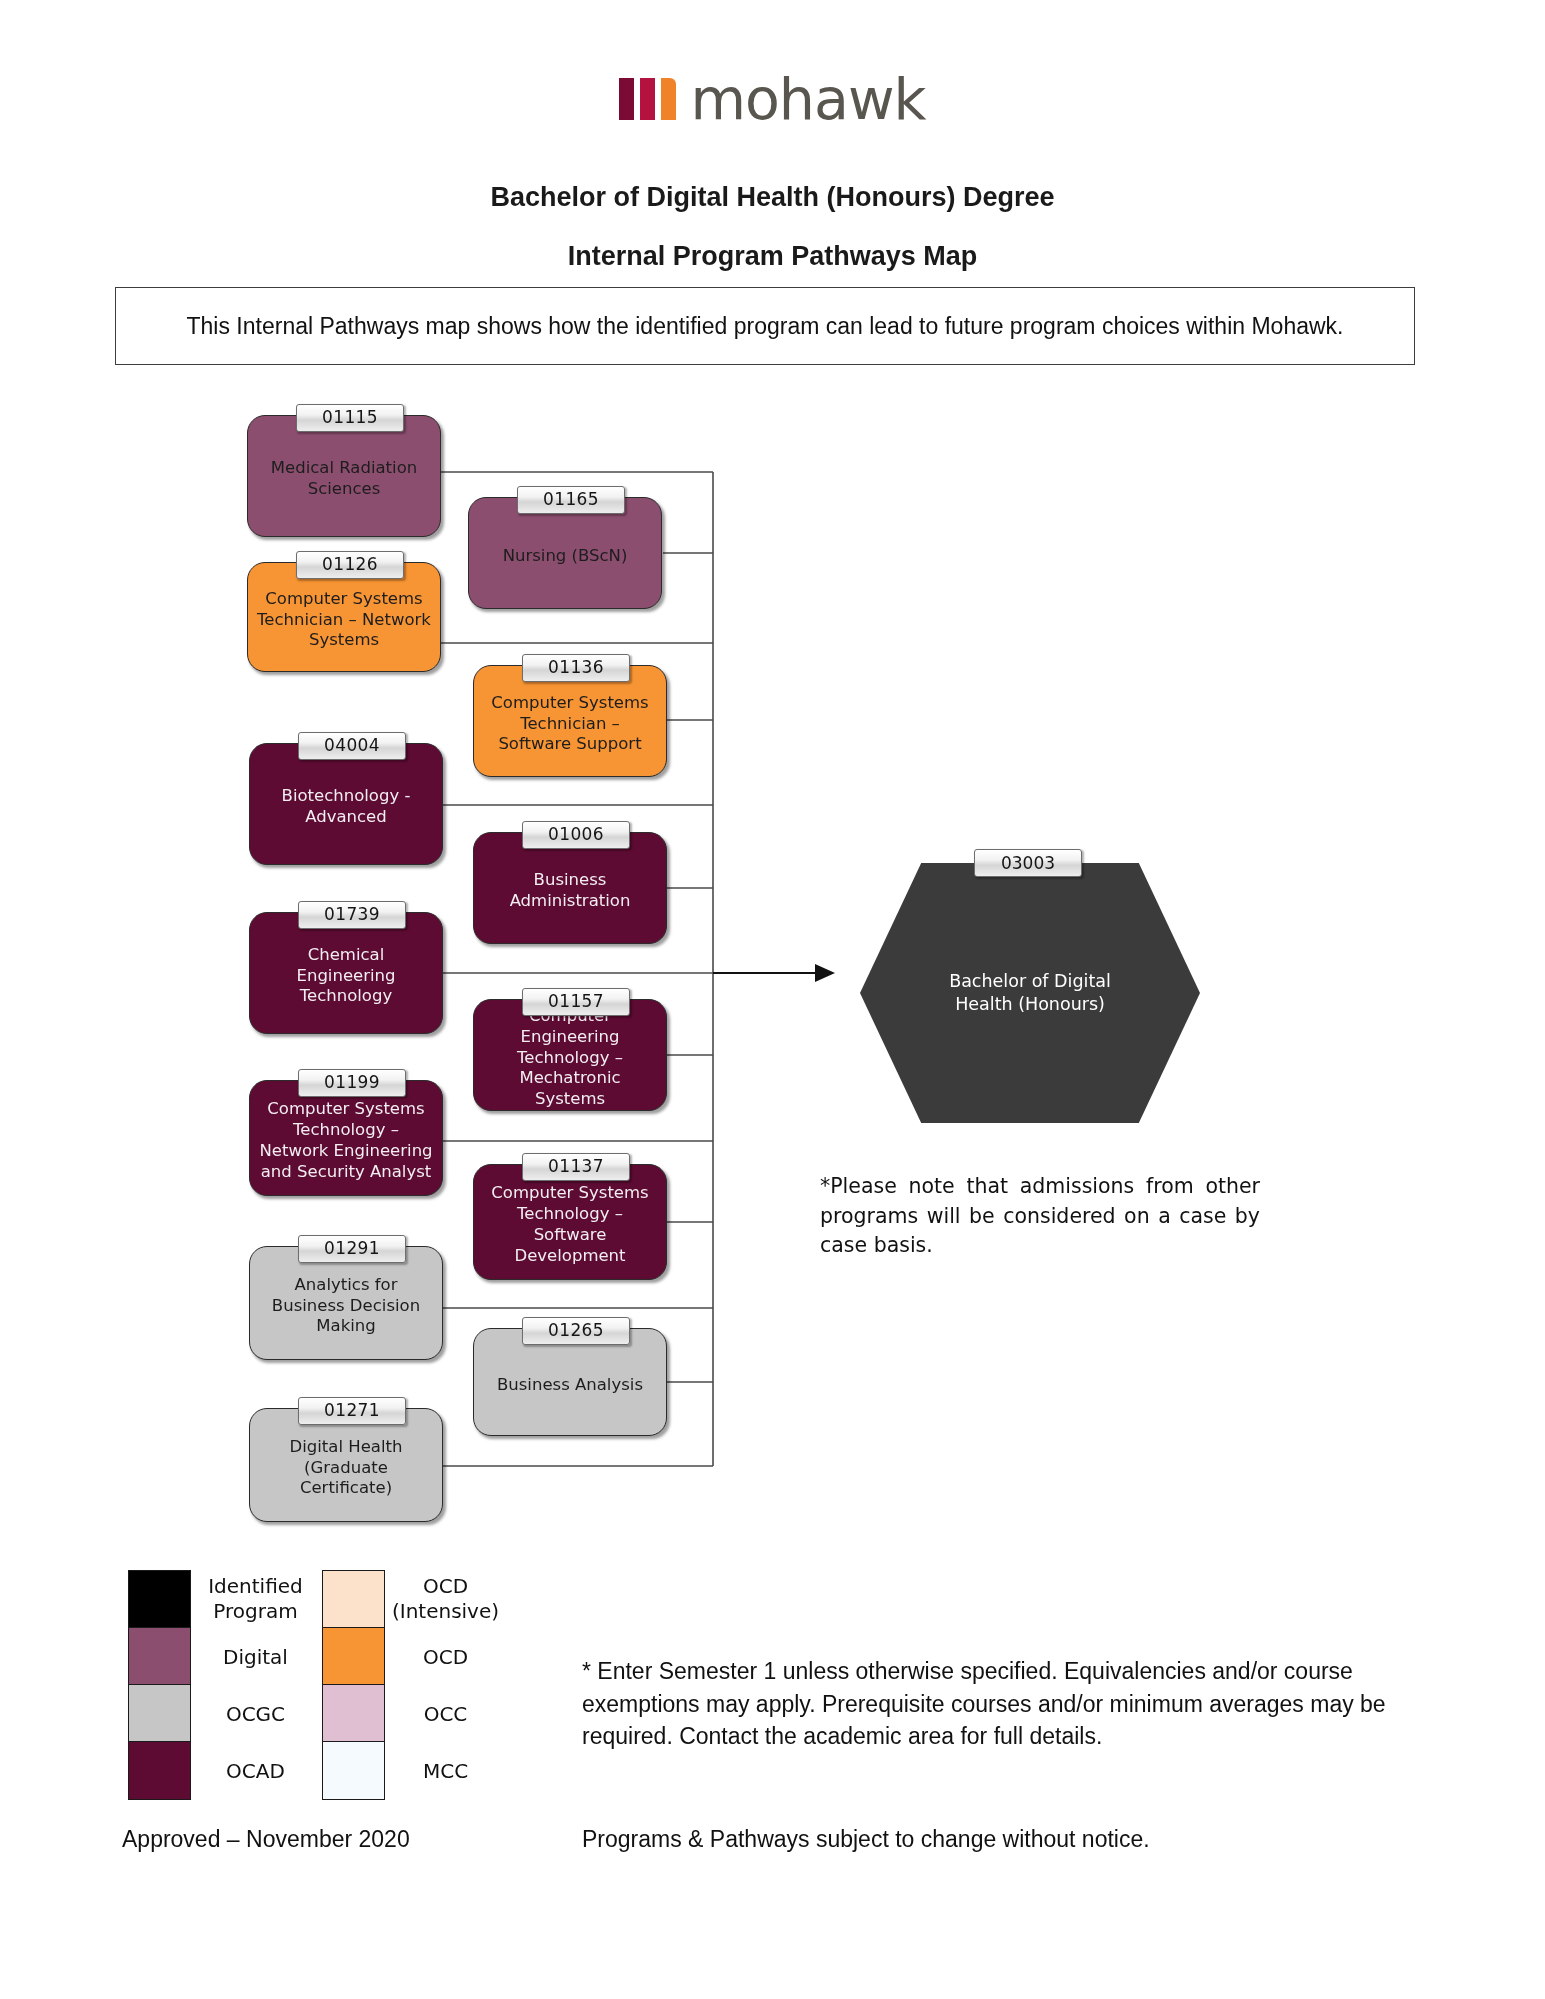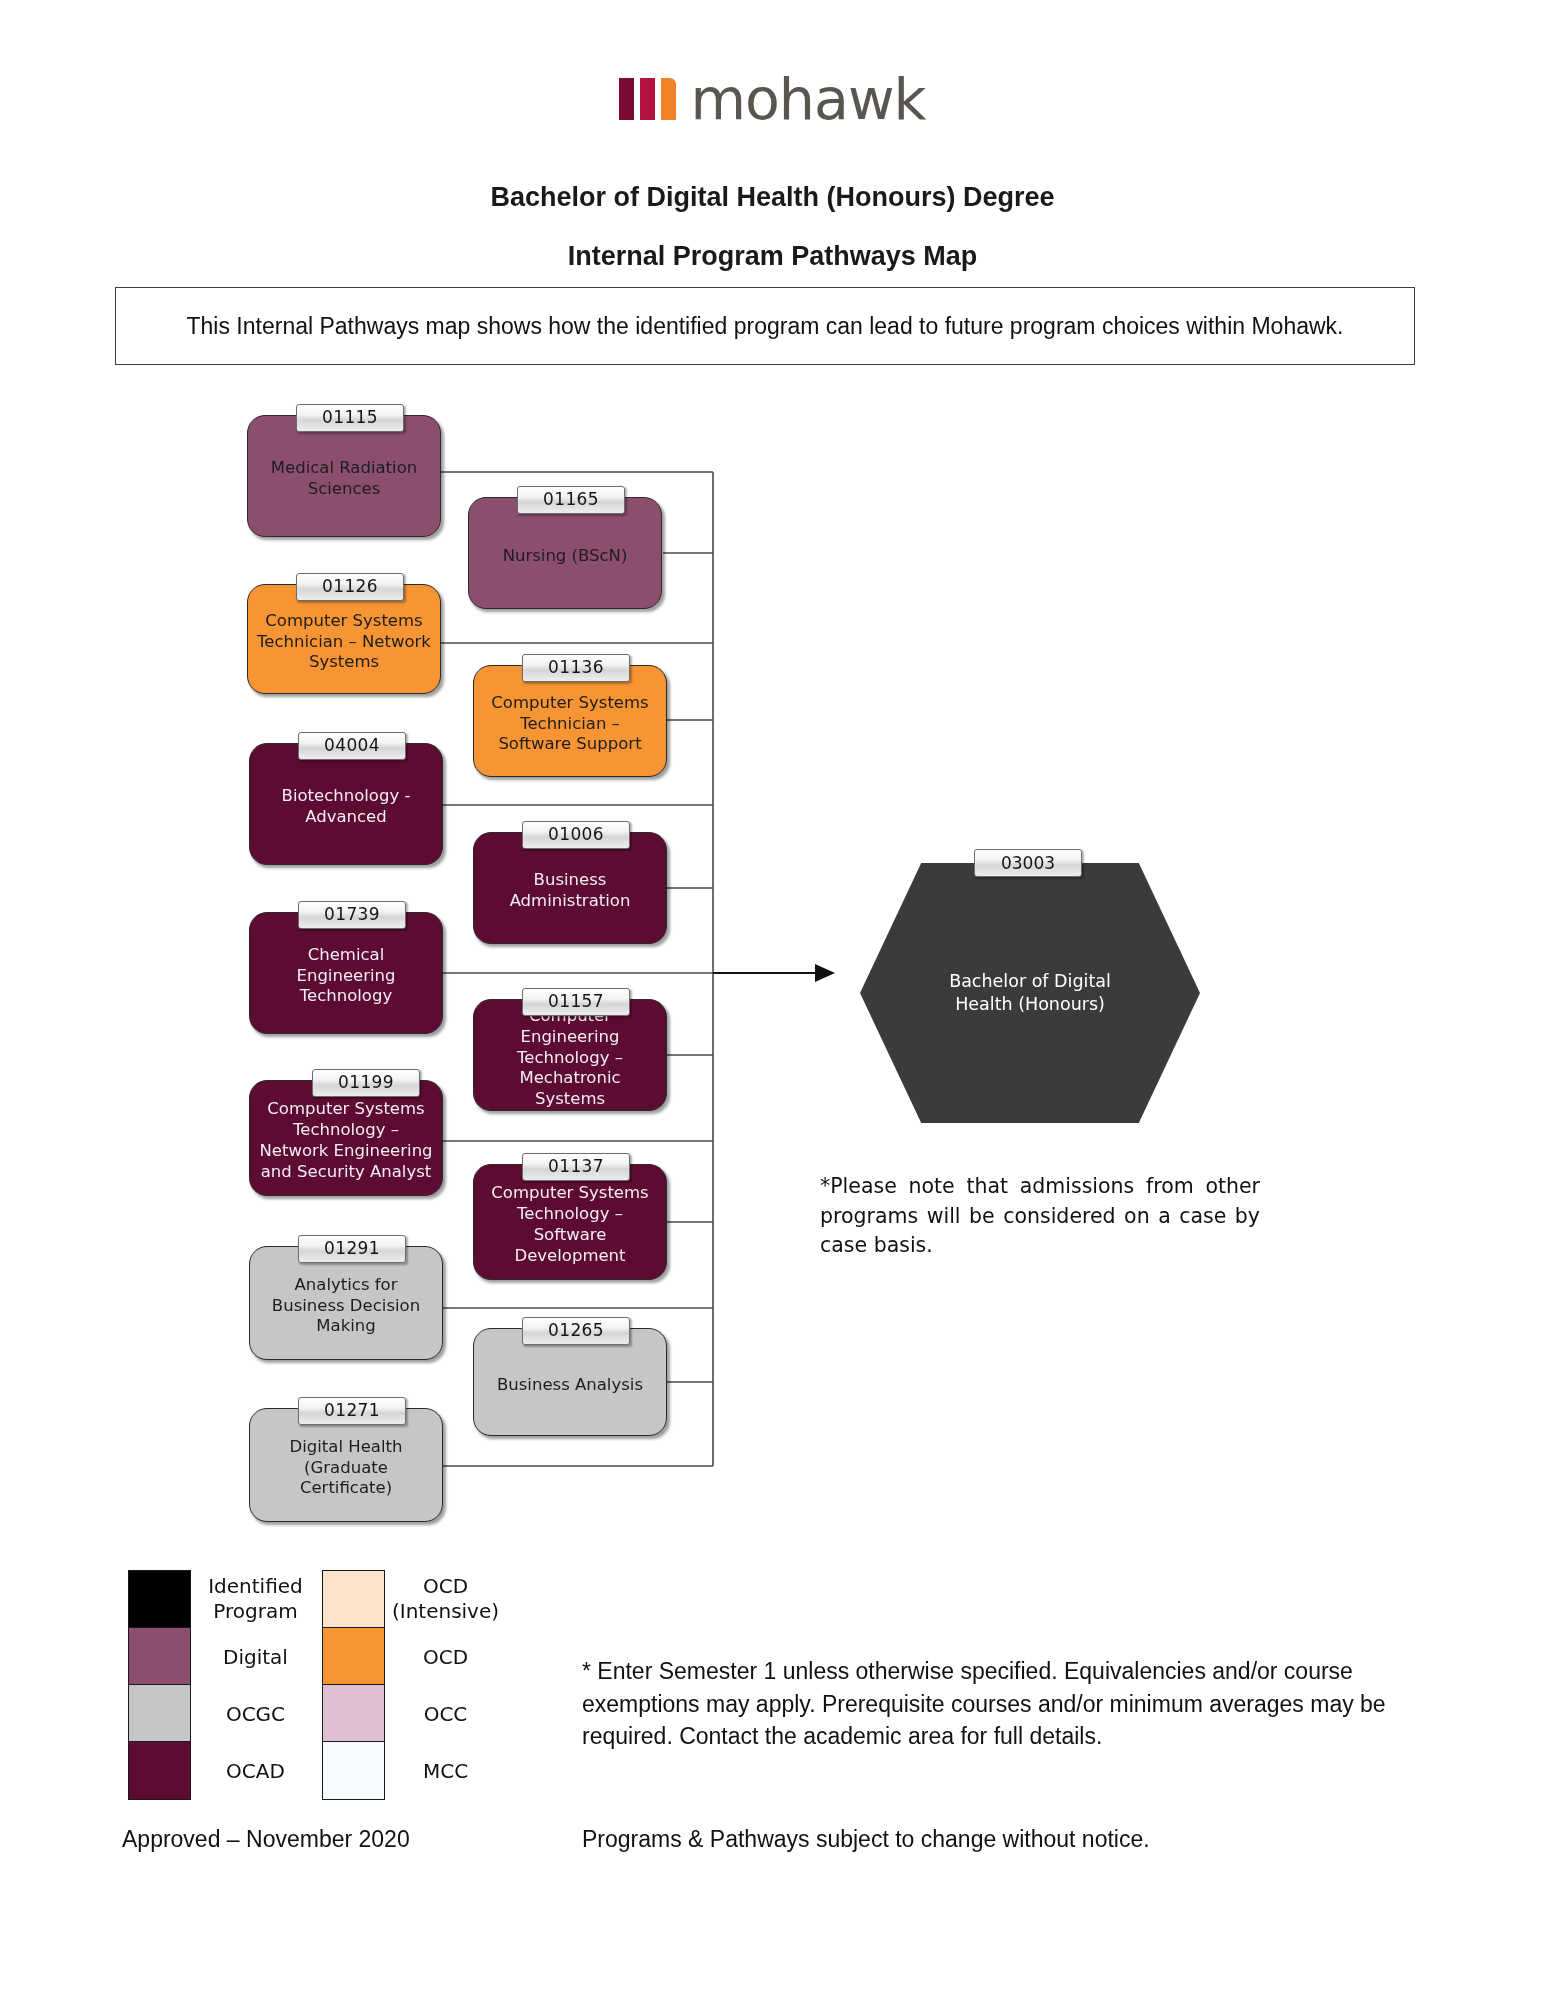--- a/index.html
+++ b/index.html
@@ -183,37 +183,37 @@
       <line x1="713" y1="973" x2="833" y2="973" stroke="#111" stroke-width="1.8"></line>
       <polygon points="835,973 815,964 815,982" fill="#111"></polygon>
     </g>
   </svg>
 
   <div class="node degree" style="left:247px; top:415px; width:194px; height:122px;">
     <span class="code" style="left:48px;">01115</span>
     <span class="label">Medical Radiation Sciences</span>
   </div>
 
-  <div class="node ocd" style="left:247px; top:584px; width:194px; height:110px;">
+  <div class="node ocd" style="left:247px; top:562px; width:194px; height:110px;">
     <span class="code" style="left:48px;">01126</span>
     <span class="label">Computer Systems Technician – Network Systems</span>
   </div>
 
   <div class="node ocad" style="left:249px; top:743px; width:194px; height:122px;">
     <span class="code" style="left:48px;">04004</span>
     <span class="label">Biotechnology - Advanced</span>
   </div>
 
   <div class="node ocad" style="left:249px; top:912px; width:194px; height:122px;">
     <span class="code" style="left:48px;">01739</span>
     <span class="label">Chemical Engineering Technology</span>
   </div>
 
   <div class="node ocad" style="left:249px; top:1080px; width:194px; height:116px;">
-    <span class="code" style="left:62px;">01199</span>
+    <span class="code" style="left:48px;">01199</span>
     <span class="label">Computer Systems Technology – Network Engineering and Security Analyst</span>
   </div>
 
   <div class="node ocgc" style="left:249px; top:1246px; width:194px; height:114px;">
     <span class="code" style="left:48px;">01291</span>
     <span class="label">Analytics for Business Decision Making</span>
   </div>
 
   <div class="node ocgc" style="left:249px; top:1408px; width:194px; height:114px;">
     <span class="code" style="left:48px;">01271</span>

